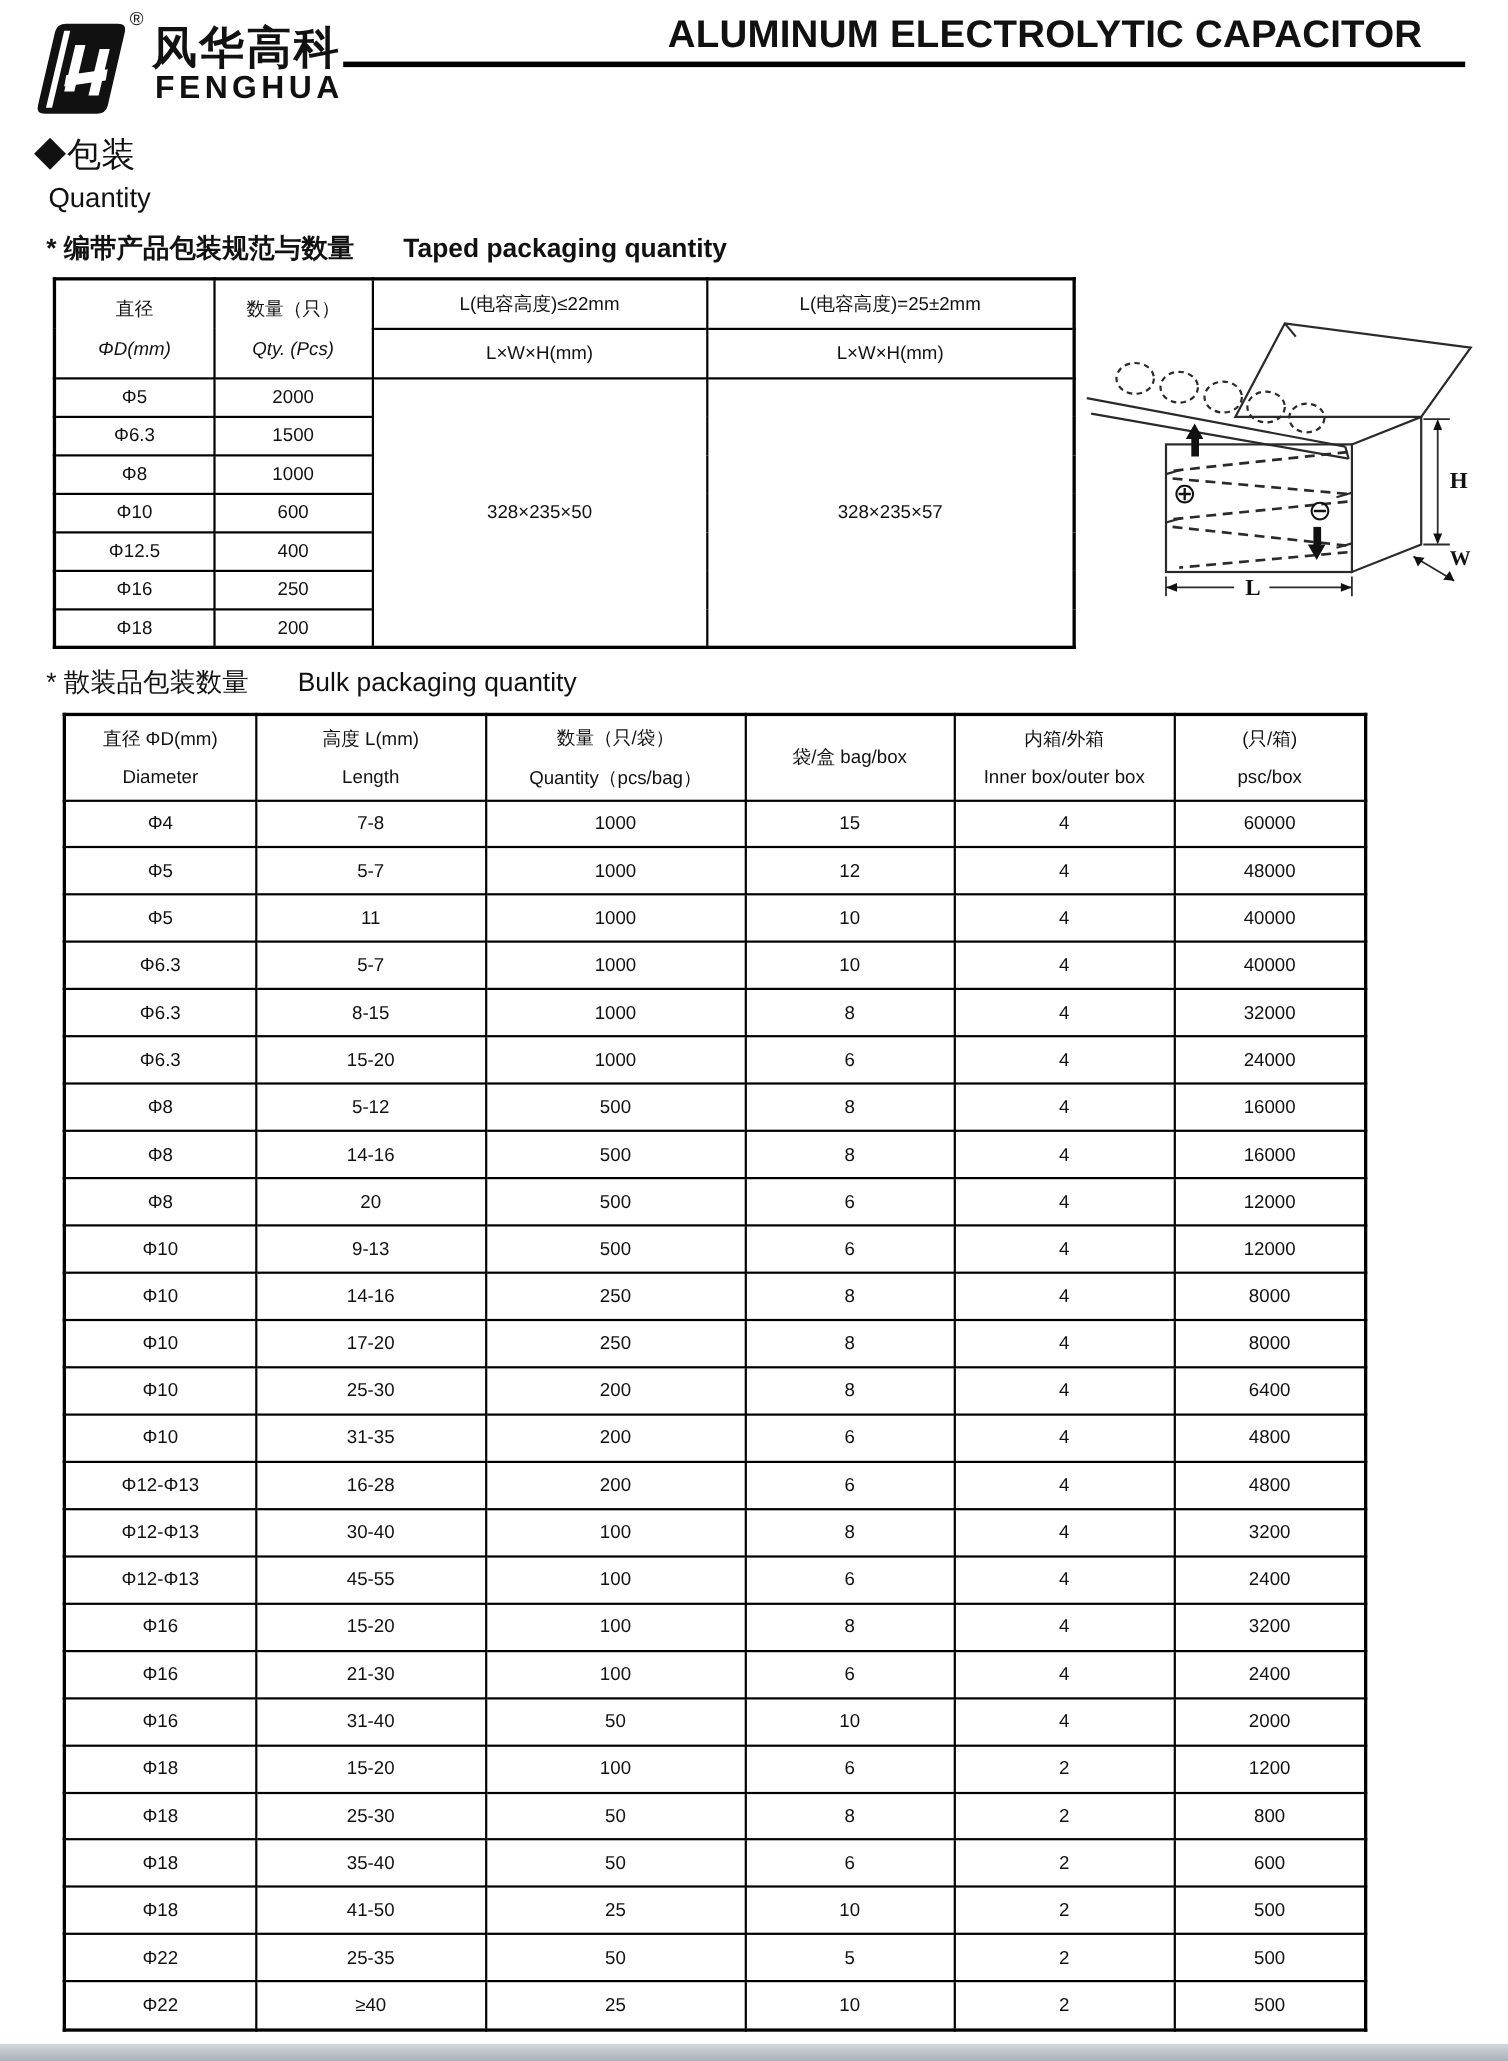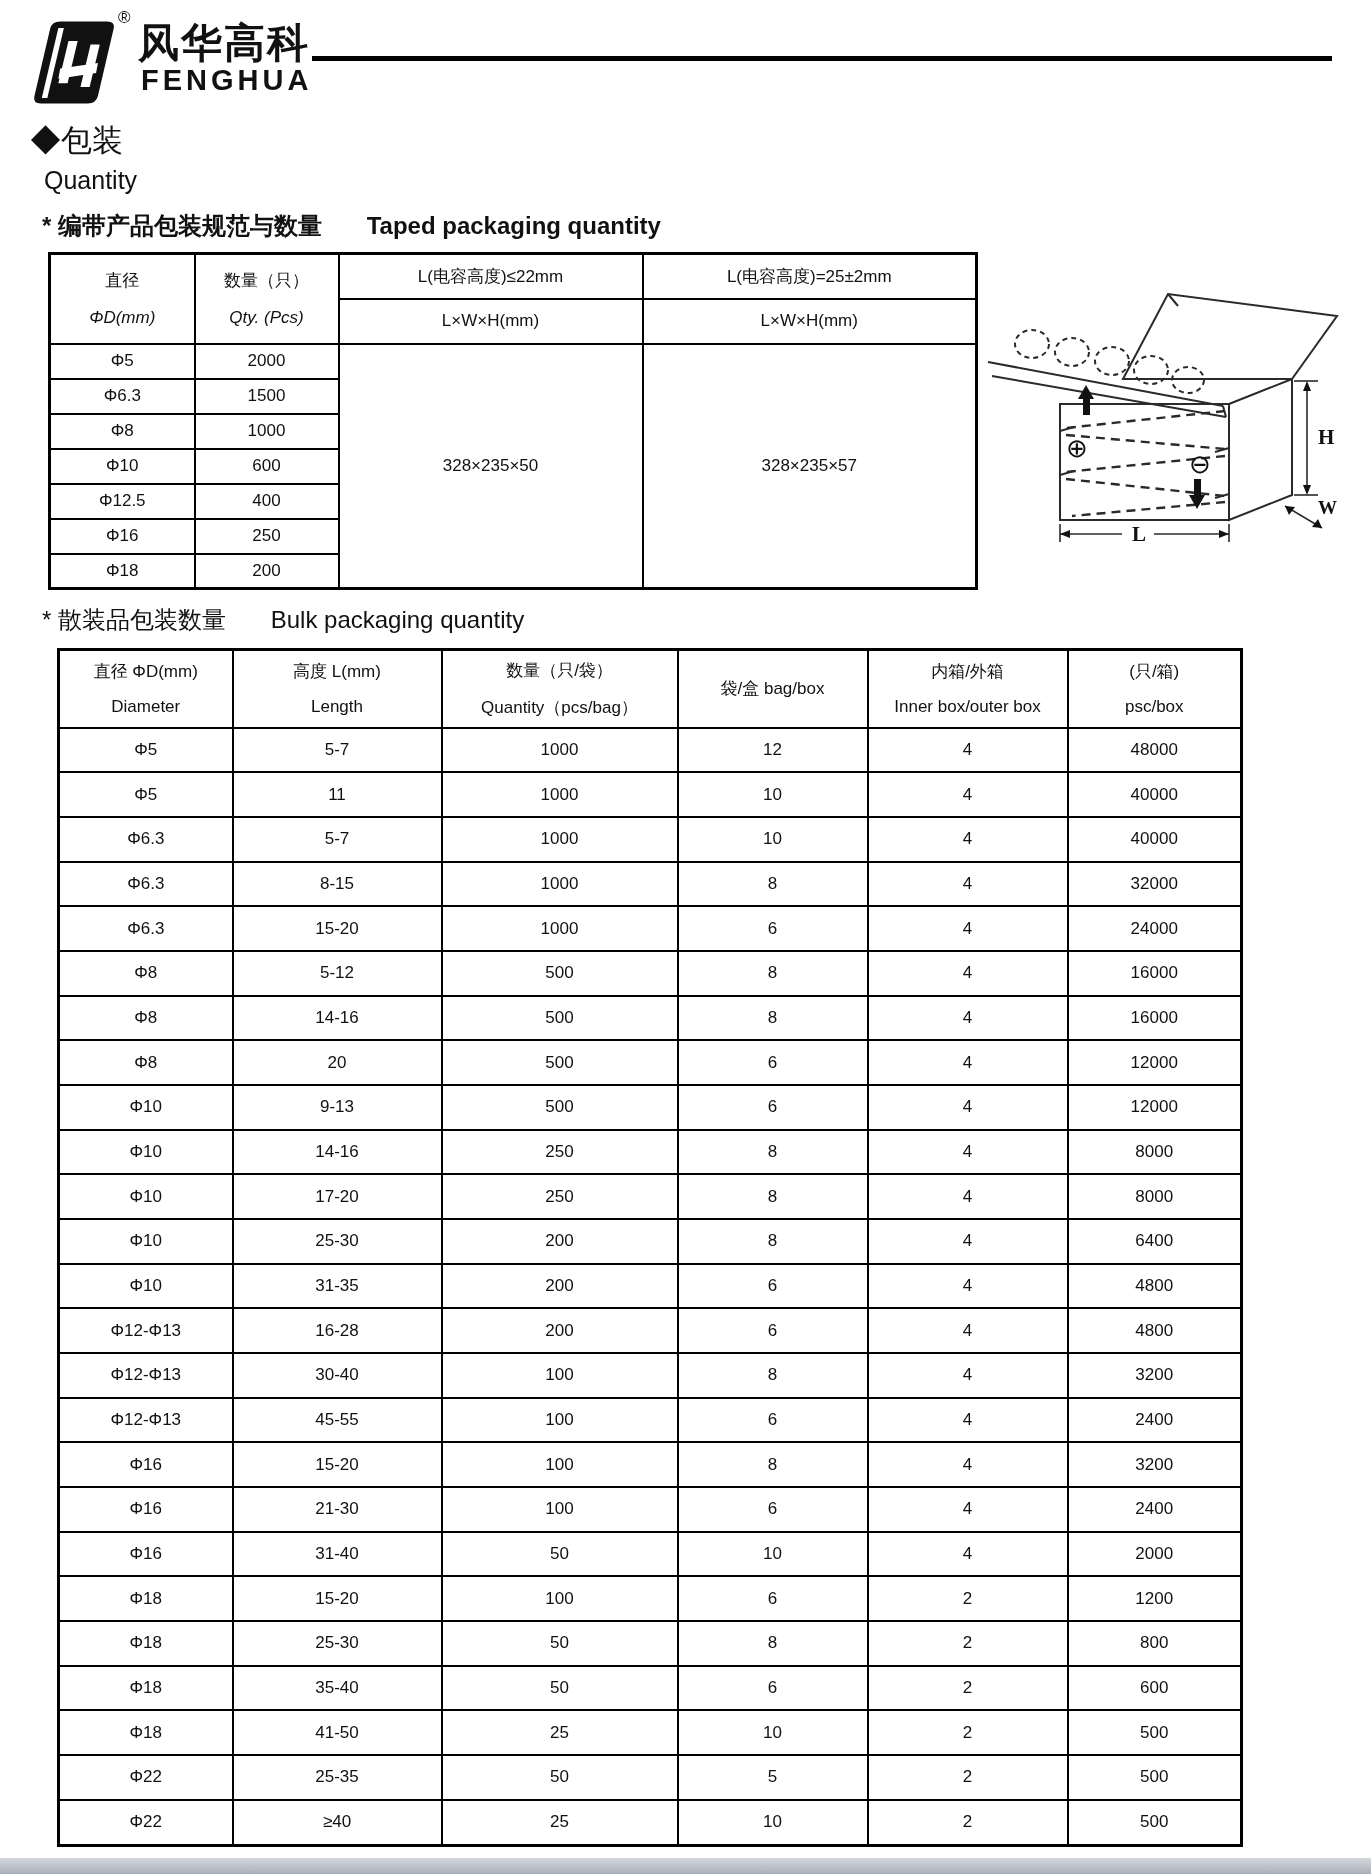--- a/index.html
+++ b/index.html
@@ -59,20 +59,21 @@
   <svg class="logo-svg" viewBox="0 0 100 104">
     <path d="M14 96 Q5 96 7 88 L24 15 Q26 7 35 7 L86 7 Q95 7 93 15 L76 88 Q74 96 65 96 Z" fill="#111"></path>
     <polygon points="15,90 33,14 39,14 21,90" fill="#fff"></polygon>
     <polygon points="33,74 44,28 54,28 43,74" fill="#fff"></polygon>
     <polygon points="57,78 68,32 78,32 67,78" fill="#fff"></polygon>
     <polygon points="35,58 76,52 74,63 33,69" fill="#fff"></polygon>
   </svg>
   <span class="reg-mark">®</span>
   <div class="brand-cn">风华高科</div>
   <div class="brand-en">FENGHUA</div>
+  <div class="page-title">ALUMINUM ELECTROLYTIC CAPACITOR</div>
   <div class="header-rule"></div>
 
   <div class="section-cn">◆包装</div>
   <div class="section-en">Quantity</div>
 
   <div class="tbl-title" id="taped-title">
     <span>*</span>
     <span>编带产品包装规范与数量</span>
     <span class="en">Taped packaging quantity</span>
   </div>
@@ -241,20 +242,28 @@
             <div class="l2">Inner box/outer box</div>
         </th>
         <th>
           <div>(只/箱)</div>
             <div class="l2">psc/box</div>
         </th>
       </tr>
     </thead>
     <tbody>
         <tr>
+          <td>Φ4</td>
+          <td>7-8</td>
+          <td>1000</td>
+          <td>15</td>
+          <td>4</td>
+          <td>60000</td>
+        </tr>
+        <tr>
           <td>Φ5</td>
           <td>5-7</td>
           <td>1000</td>
           <td>12</td>
           <td>4</td>
           <td>48000</td>
         </tr>
         <tr>
           <td>Φ5</td>
           <td>11</td>

